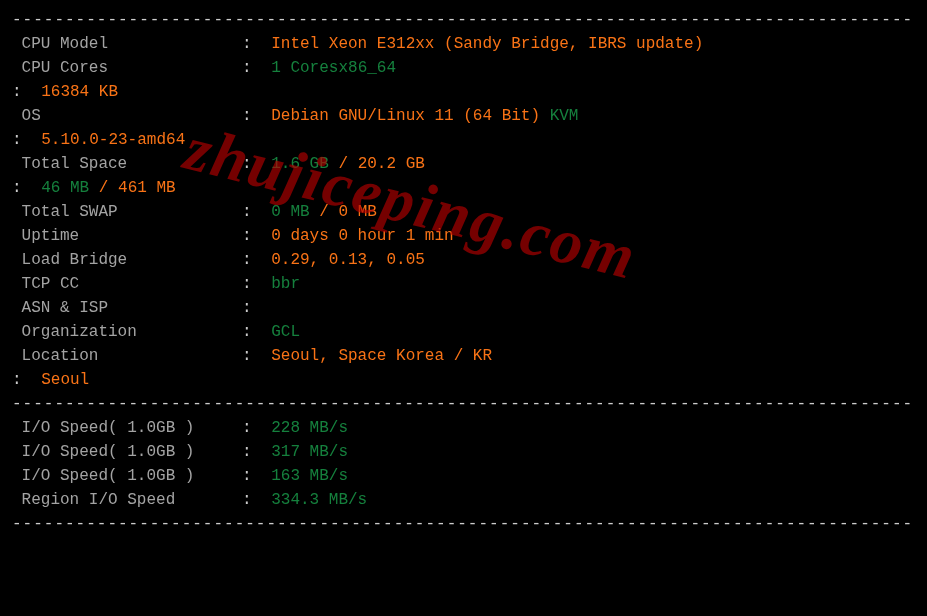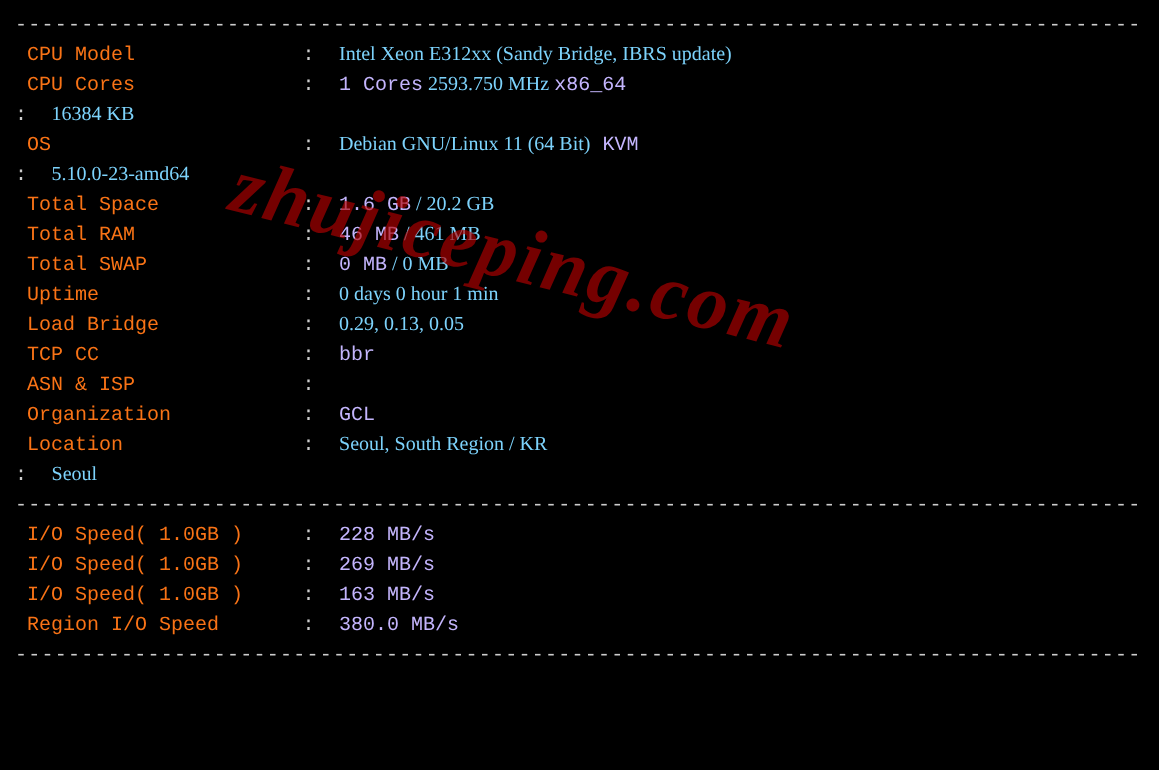--- a/index.html
+++ b/index.html
@@ -18,30 +18,30 @@
     box-sizing: border-box;
     padding: 8px 12px;
     position: relative;
     overflow: hidden;
   }
   .row {
     display: flex;
     white-space: pre;
   }
   .label {
-    color: #f97316;
+    color: #a3a3a3;
     min-width: 230px;
     display: inline-block;
   }
   .colon {
     color: #ccc;
     margin-right: 10px;
   }
-  .cyan { color: #7dd3fc; font-family: Liberation Serif, serif; }
-  .yellow { color: #c4b5fd; }
+  .cyan { color: #f97316; }
+  .yellow { color: #15803d; }
   .sep {
     color: #ccc;
     white-space: pre;
     letter-spacing: 1px;
     overflow: hidden;
   }
   .watermark {
     position: absolute;
     top: 155px;
     left: 180px;
@@ -56,37 +56,37 @@
     user-select: none;
   }
 </style>
 </head>
 <body>
 
 <div class="terminal">
   <div class="sep">----------------------------------------------------------------------------------------</div>
   <div id="sysinfo">
       <div class="row"><span class="label"> CPU Model             </span><span class="colon">: </span><span class="cyan">Intel Xeon E312xx (Sandy Bridge, IBRS update)</span></div>
-      <div class="row"><span class="label"> CPU Cores             </span><span class="colon">: </span><span class="yellow">1 Cores</span><span class="cyan"> 2593.750 MHz </span><span class="yellow">x86_64</span></div>
+      <div class="row"><span class="label"> CPU Cores             </span><span class="colon">: </span><span class="yellow">1 Cores</span><span class="yellow">x86_64</span></div>
       <div class="row"><span class="colon">: </span><span class="cyan">16384 KB</span></div>
       <div class="row"><span class="label"> OS                    </span><span class="colon">: </span><span class="cyan">Debian GNU/Linux 11 (64 Bit)</span><span class="yellow"> KVM</span></div>
       <div class="row"><span class="colon">: </span><span class="cyan">5.10.0-23-amd64</span></div>
       <div class="row"><span class="label"> Total Space           </span><span class="colon">: </span><span class="yellow">1.6 GB</span><span class="cyan"> / </span><span class="cyan">20.2 GB</span></div>
-      <div class="row"><span class="label"> Total RAM             </span><span class="colon">: </span><span class="yellow">46 MB</span><span class="cyan"> / </span><span class="cyan">461 MB</span></div>
+      <div class="row"><span class="colon">: </span><span class="yellow">46 MB</span><span class="cyan"> / </span><span class="cyan">461 MB</span></div>
       <div class="row"><span class="label"> Total SWAP            </span><span class="colon">: </span><span class="yellow">0 MB</span><span class="cyan"> / </span><span class="cyan">0 MB</span></div>
       <div class="row"><span class="label"> Uptime                </span><span class="colon">: </span><span class="cyan">0 days 0 hour 1 min</span></div>
       <div class="row"><span class="label"> Load Bridge          </span><span class="colon">: </span><span class="cyan">0.29, 0.13, 0.05</span></div>
       <div class="row"><span class="label"> TCP CC                </span><span class="colon">: </span><span class="yellow">bbr</span></div>
       <div class="row"><span class="label"> ASN &amp; ISP             </span><span class="colon">: </span></div>
       <div class="row"><span class="label"> Organization          </span><span class="colon">: </span><span class="yellow">GCL</span></div>
-      <div class="row"><span class="label"> Location              </span><span class="colon">: </span><span class="cyan">Seoul, South Region / KR</span></div>
+      <div class="row"><span class="label"> Location              </span><span class="colon">: </span><span class="cyan">Seoul, Space Korea / KR</span></div>
       <div class="row"><span class="colon">: </span><span class="cyan">Seoul</span></div>
     </div>
   <div class="sep">----------------------------------------------------------------------------------------</div>
   <div id="io">
       <div class="row"><span class="label"> I/O Speed( 1.0GB )    </span><span class="colon">: </span><span class="yellow">228 MB/s</span></div>
-      <div class="row"><span class="label"> I/O Speed( 1.0GB )    </span><span class="colon">: </span><span class="yellow">269 MB/s</span></div>
+      <div class="row"><span class="label"> I/O Speed( 1.0GB )    </span><span class="colon">: </span><span class="yellow">317 MB/s</span></div>
       <div class="row"><span class="label"> I/O Speed( 1.0GB )    </span><span class="colon">: </span><span class="yellow">163 MB/s</span></div>
-      <div class="row"><span class="label"> Region I/O Speed     </span><span class="colon">: </span><span class="yellow">380.0 MB/s</span></div>
+      <div class="row"><span class="label"> Region I/O Speed     </span><span class="colon">: </span><span class="yellow">334.3 MB/s</span></div>
     </div>
   <div class="sep">----------------------------------------------------------------------------------------</div>
   <div class="watermark">zhujiceping.com</div>
 </div>
 
 </body></html>

